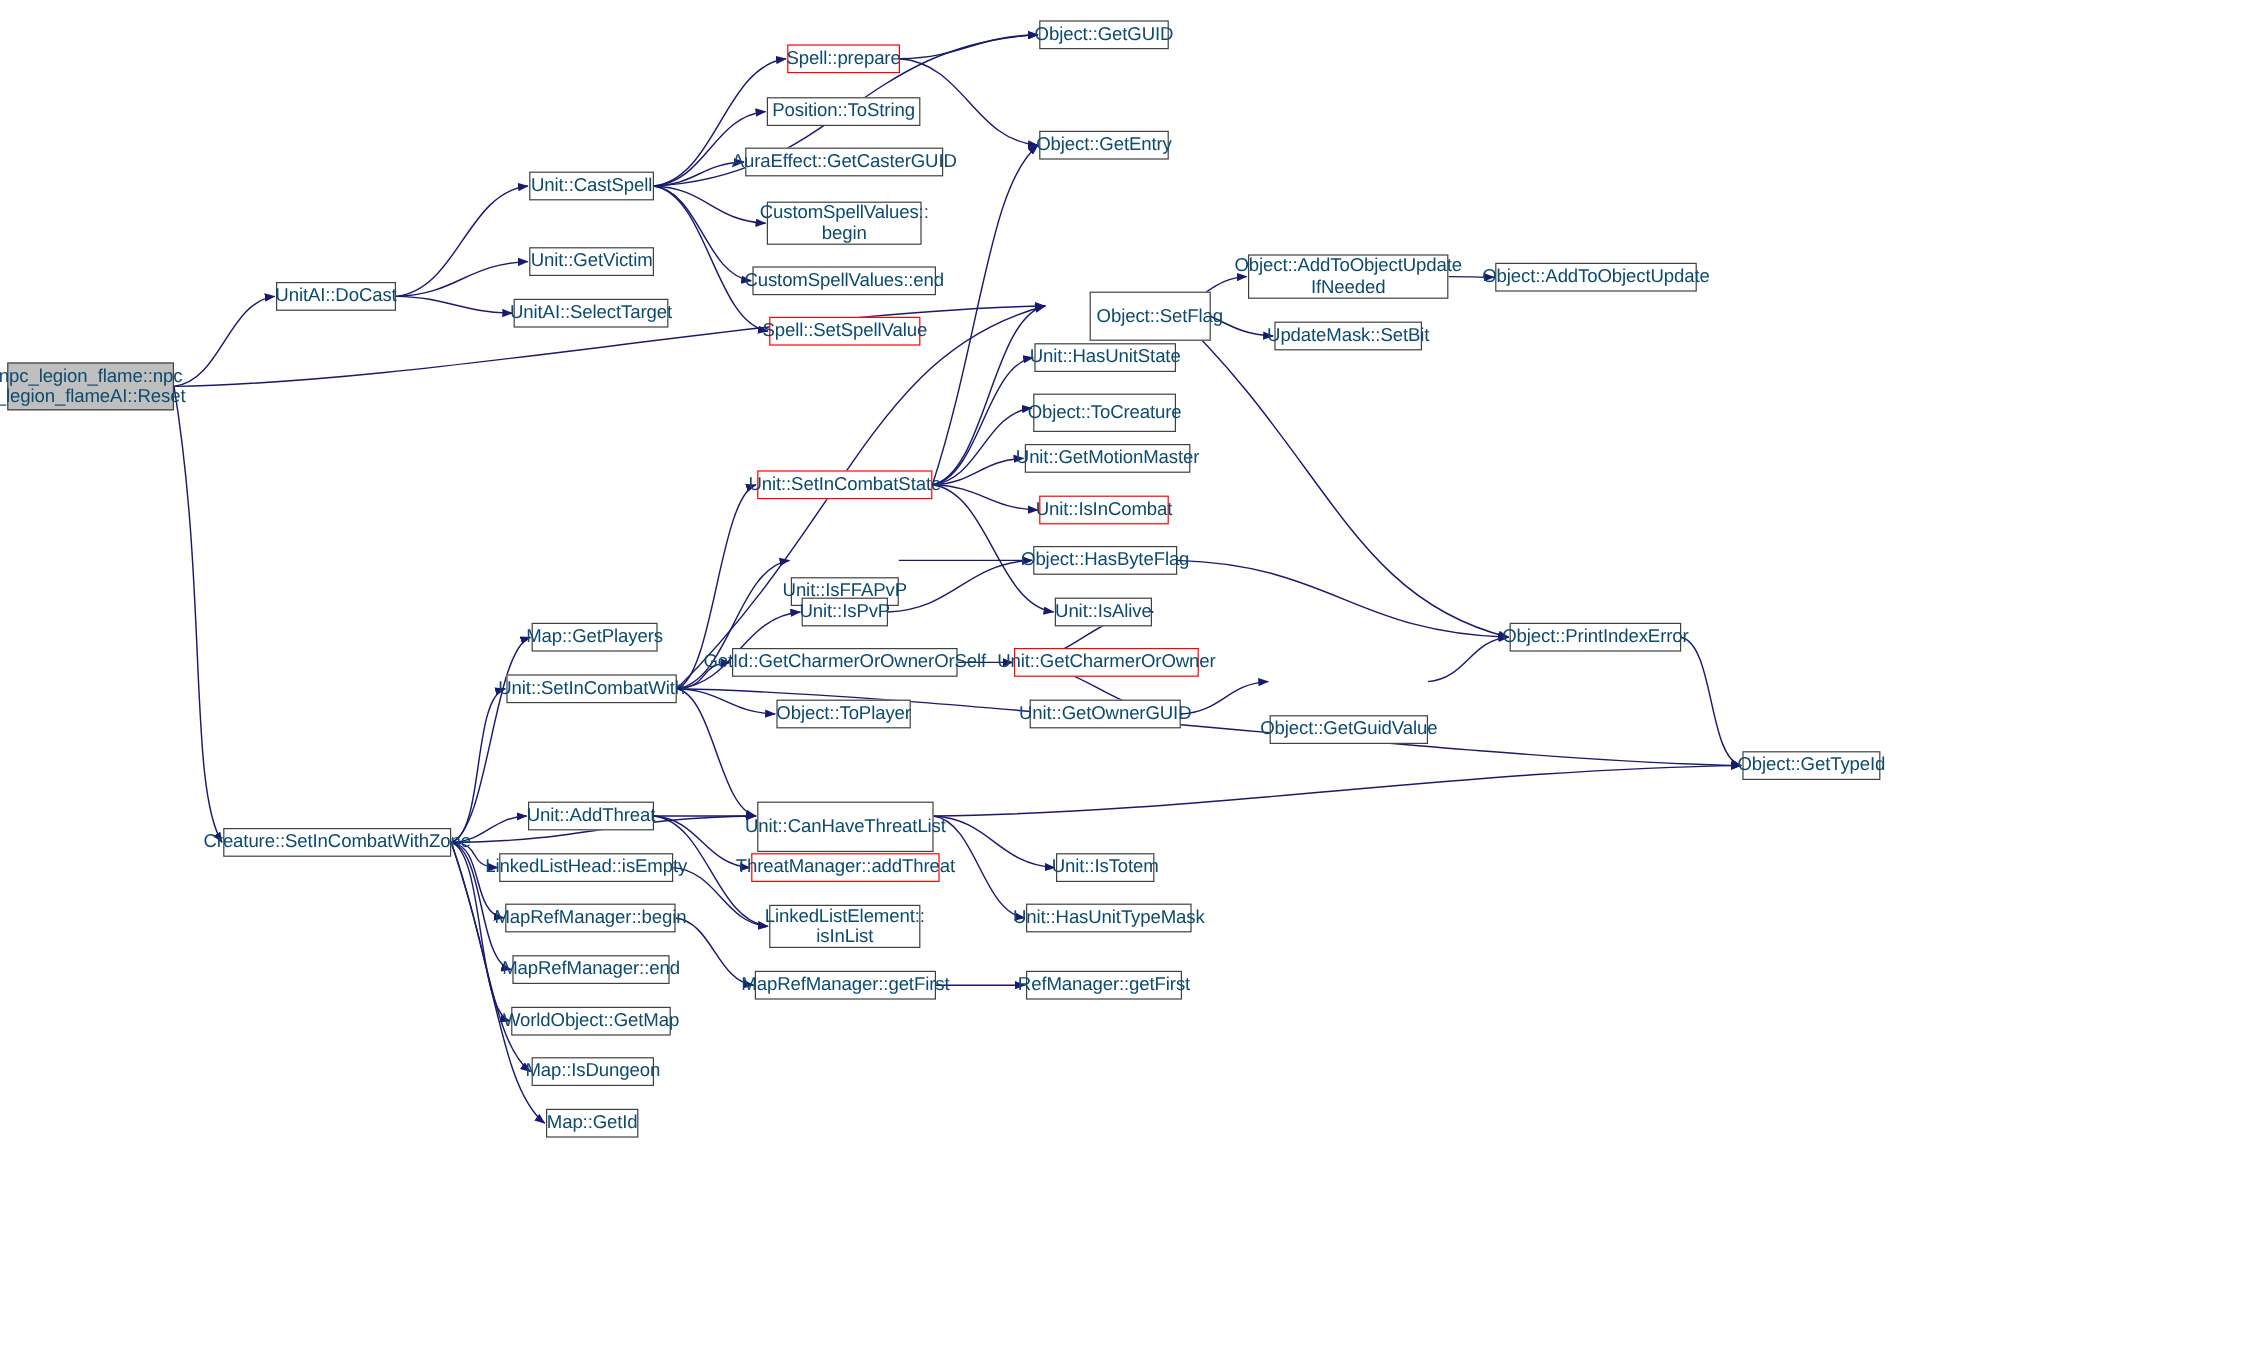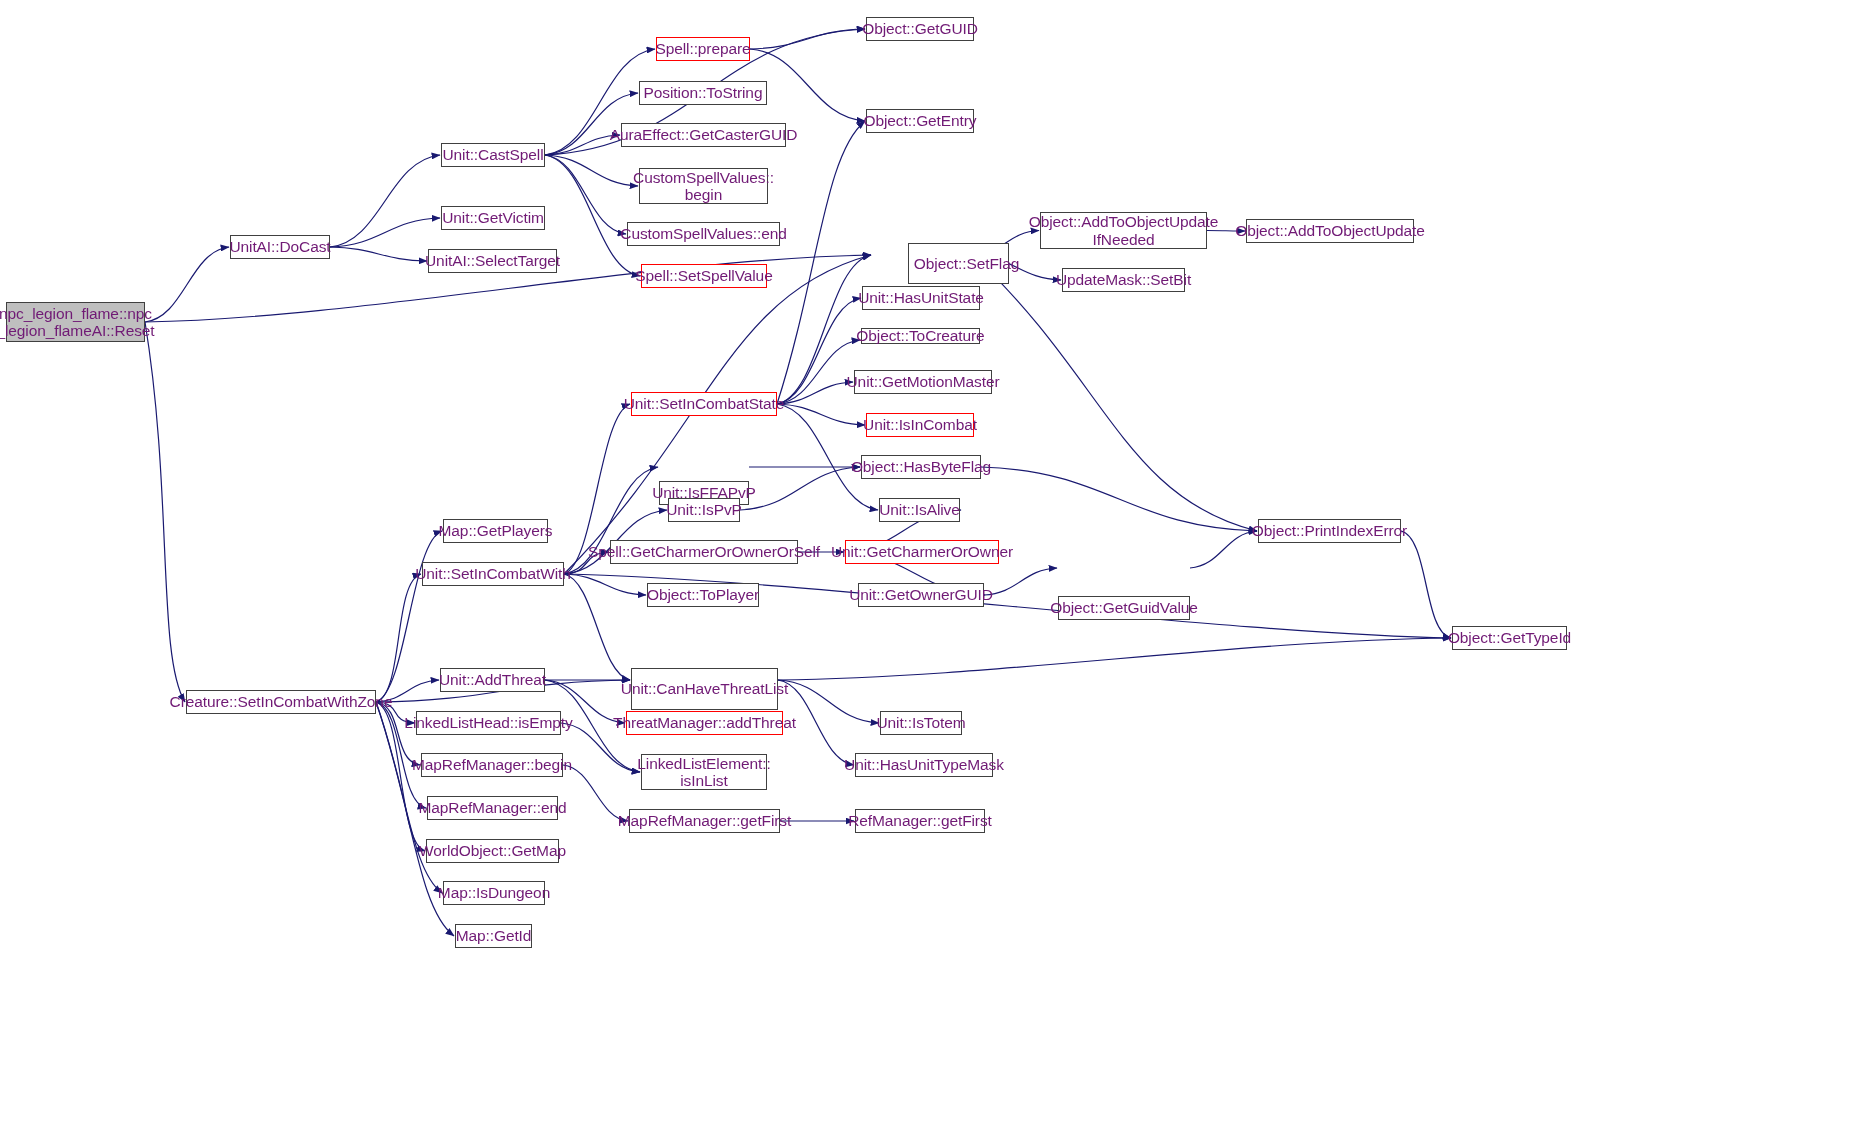--- a/index.html
+++ b/index.html
@@ -26,21 +26,21 @@
   }
   .node {
     position: absolute;
     box-sizing: border-box;
     display: flex;
     align-items: center;
     justify-content: center;
     text-align: center;
     background: #ffffff;
     border: 1px solid #404040;
-    color: #701a75;
+    color: #0c4a6e;
     font-size: 15.5px;
     line-height: 1.12;
     letter-spacing: -0.1px;
     white-space: pre-line;
     padding: 0 4px;
     z-index: 3;
   }
   .node.red {
     border-color: #ff0000;
   }
@@ -135,31 +135,31 @@
       <div class="node" style="left: 639px; top: 81px; width: 128px; height: 24px;">Position::ToString</div>
       <div class="node" style="left: 621px; top: 123px; width: 165px; height: 24px;">AuraEffect::GetCasterGUID</div>
       <div class="node" style="left: 639px; top: 168px; width: 129px; height: 36px;">CustomSpellValues::
 begin</div>
       <div class="node" style="left: 627px; top: 222px; width: 153px; height: 24px;">CustomSpellValues::end</div>
       <div class="node red" style="left: 641px; top: 264px; width: 126px; height: 24px;">Spell::SetSpellValue</div>
       <div class="node" style="left: 866px; top: 17px; width: 108px; height: 24px;">Object::GetGUID</div>
       <div class="node" style="left: 866px; top: 109px; width: 108px; height: 24px;">Object::GetEntry</div>
       <div class="node" style="left: 908px; top: 243px; width: 101px; height: 41px; padding-left: 20px;">Object::SetFlag</div>
       <div class="node" style="left: 862px; top: 286px; width: 118px; height: 24px;">Unit::HasUnitState</div>
-      <div class="node" style="left: 861px; top: 328px; width: 119px; height: 16px;">Object::ToCreature</div>
+      <div class="node" style="left: 861px; top: 328px; width: 119px; height: 32px;">Object::ToCreature</div>
       <div class="node" style="left: 854px; top: 370px; width: 138px; height: 24px;">Unit::GetMotionMaster</div>
       <div class="node red" style="left: 866px; top: 413px; width: 108px; height: 24px;">Unit::IsInCombat</div>
       <div class="node" style="left: 1040px; top: 212px; width: 167px; height: 37px;">Object::AddToObjectUpdate
 IfNeeded</div>
       <div class="node" style="left: 1062px; top: 268px; width: 123px; height: 24px;">UpdateMask::SetBit</div>
       <div class="node" style="left: 1246px; top: 219px; width: 168px; height: 24px;">Object::AddToObjectUpdate</div>
       <div class="node red" style="left: 631px; top: 392px; width: 146px; height: 24px;">Unit::SetInCombatState</div>
       <div class="node" style="left: 659px; top: 481px; width: 90px; height: 24px;">Unit::IsFFAPvP</div>
       <div class="node" style="left: 668px; top: 498px; width: 72px; height: 24px;">Unit::IsPvP</div>
-      <div class="node" style="left: 610px; top: 540px; width: 188px; height: 24px;">Spell::GetCharmerOrOwnerOrSelf</div>
+      <div class="node" style="left: 610px; top: 540px; width: 188px; height: 24px;">GetId::GetCharmerOrOwnerOrSelf</div>
       <div class="node" style="left: 647px; top: 583px; width: 112px; height: 24px;">Object::ToPlayer</div>
       <div class="node" style="left: 861px; top: 455px; width: 120px; height: 24px;">Object::HasByteFlag</div>
       <div class="node" style="left: 879px; top: 498px; width: 81px; height: 24px;">Unit::IsAlive</div>
       <div class="node red" style="left: 845px; top: 540px; width: 154px; height: 24px;">Unit::GetCharmerOrOwner</div>
       <div class="node" style="left: 858px; top: 583px; width: 126px; height: 24px;">Unit::GetOwnerGUID</div>
       <div class="node" style="left: 1058px; top: 556px; width: 132px; height: 24px; margin-top: 40px;">Object::GetGuidValue</div>
       <div class="node" style="left: 1258px; top: 519px; width: 143px; height: 24px;">Object::PrintIndexError</div>
       <div class="node" style="left: 1452px; top: 626px; width: 115px; height: 24px;">Object::GetTypeId</div>
       <div class="node" style="left: 443px; top: 519px; width: 105px; height: 24px;">Map::GetPlayers</div>
       <div class="node" style="left: 422px; top: 562px; width: 142px; height: 24px;">Unit::SetInCombatWith</div>

